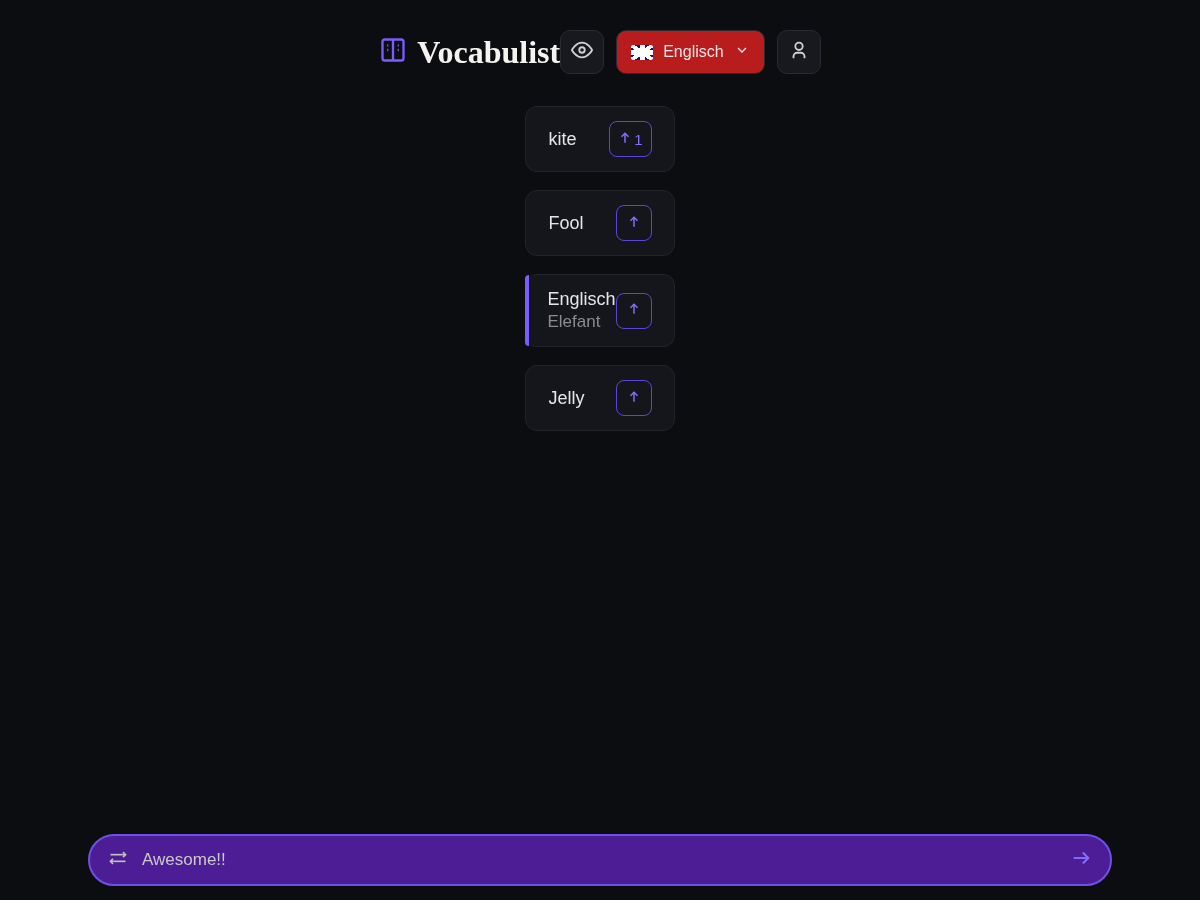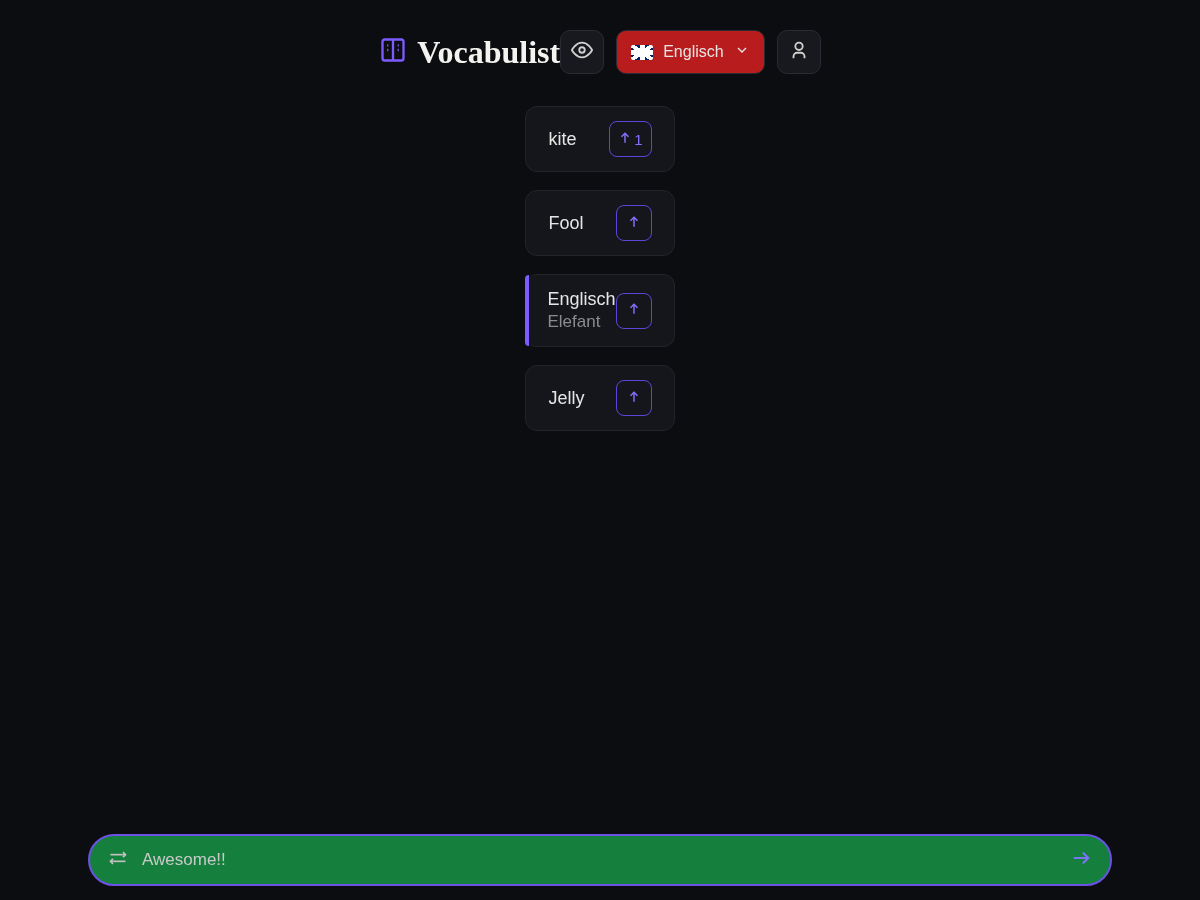--- a/index.html
+++ b/index.html
@@ -165,21 +165,21 @@
       color: #8472ff;
       font-size: 15px;
     }
     .input-bar-wrap {
       position: absolute;
       left: 88px;
       right: 88px;
       bottom: 14px;
     }
     .input-bar {
-      background: #15803d;
+      background: #4c1d95;
       border: 2px solid #6b52e5;
       border-radius: 28px;
       height: 52px;
       display: flex;
       align-items: center;
       padding: 0 18px;
       gap: 14px;
     }
     .input-field {
       flex: 1;

